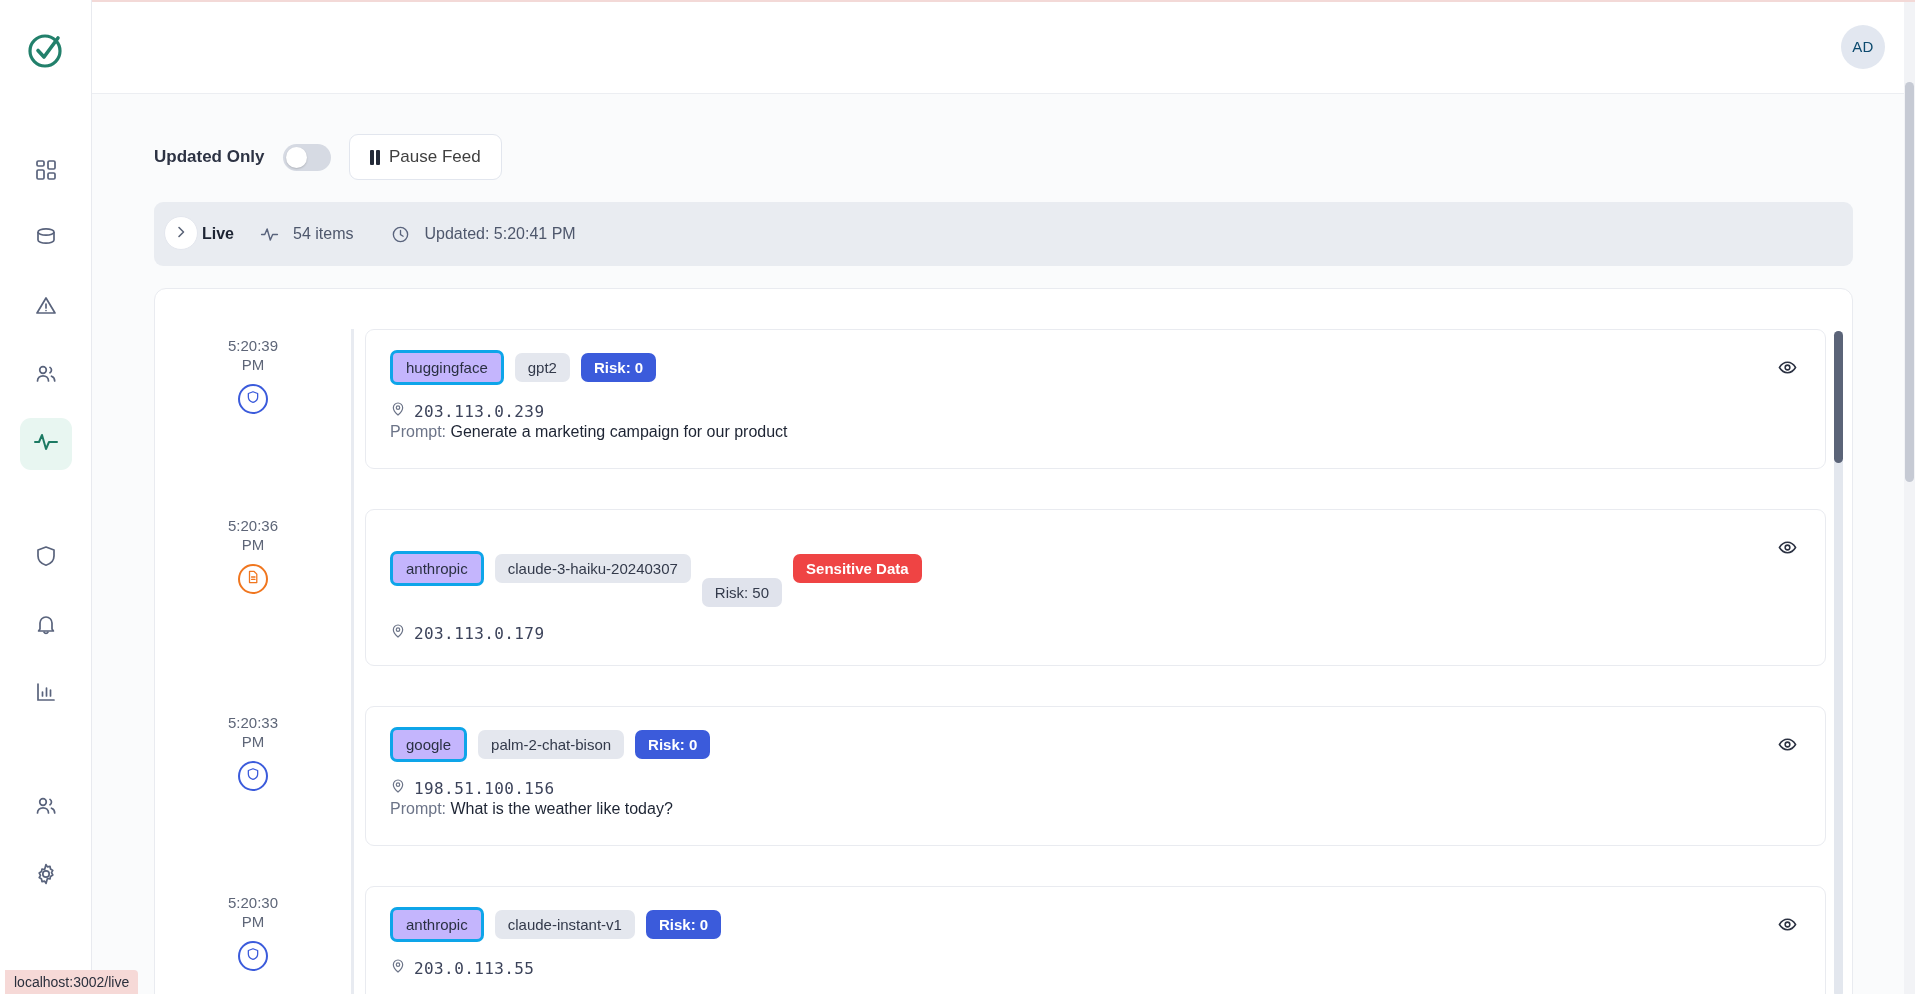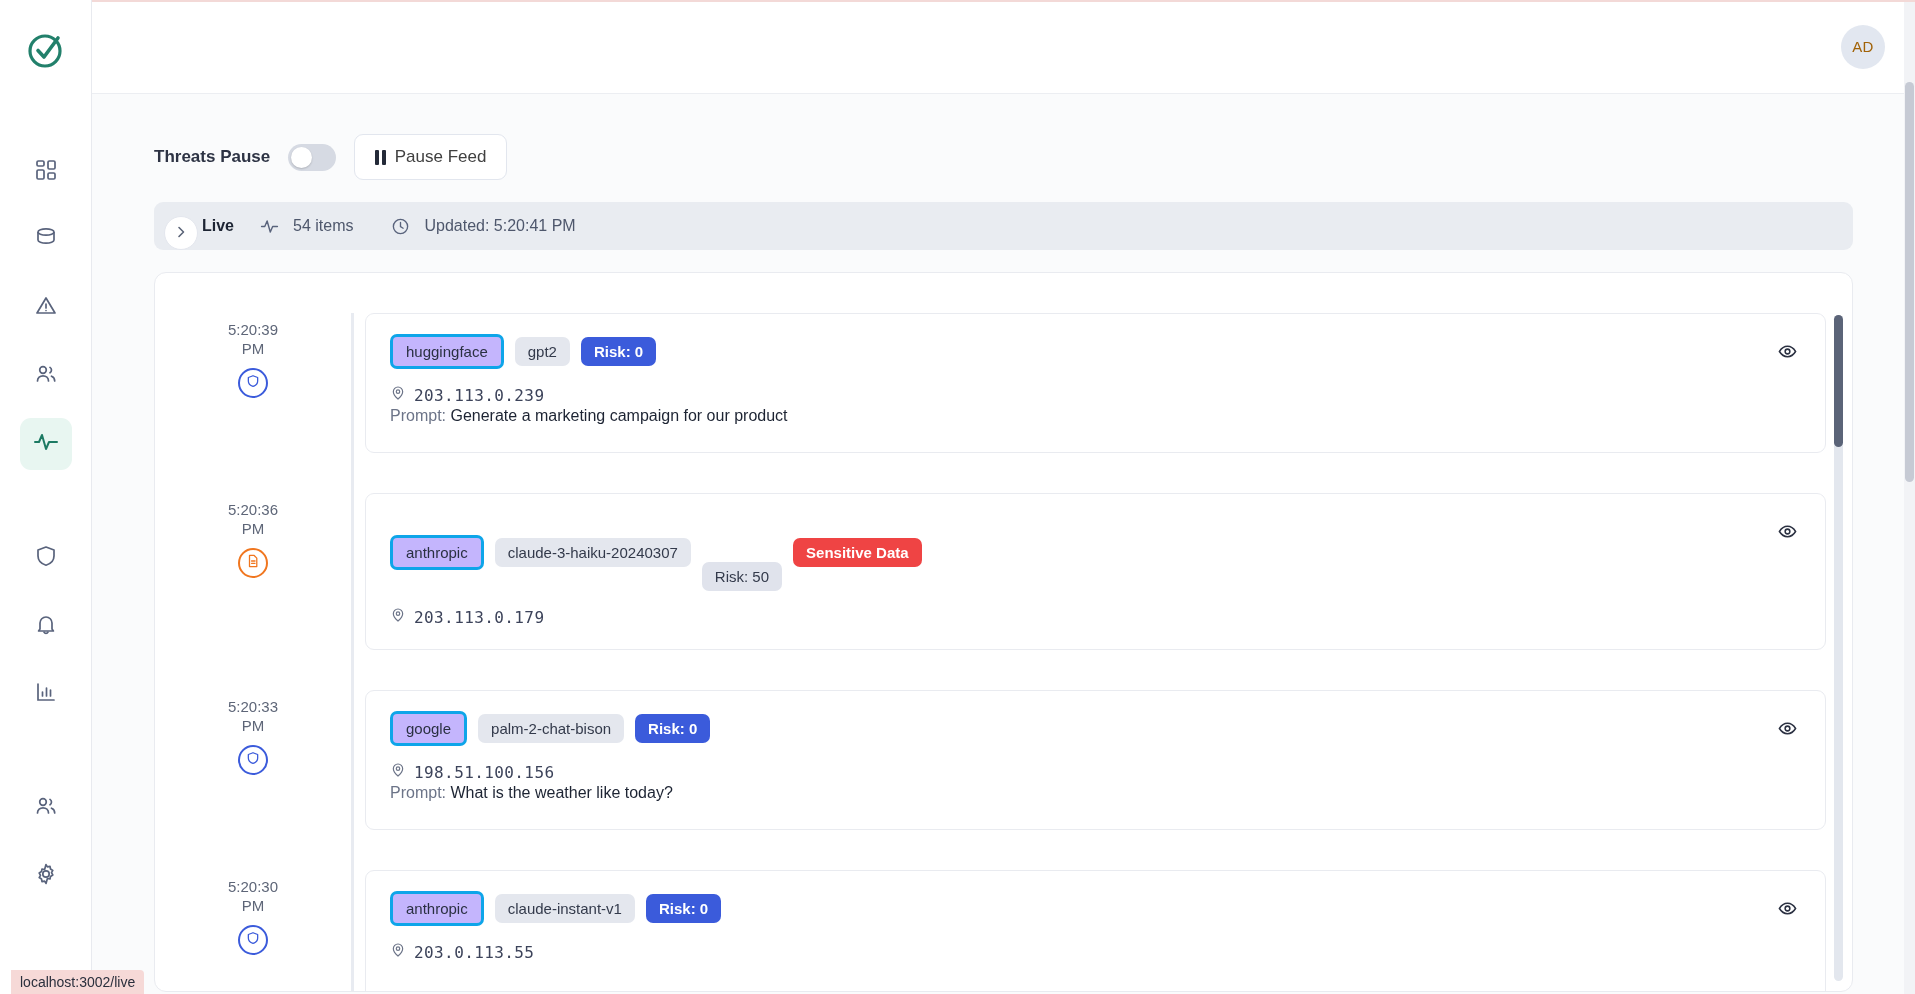--- a/index.html
+++ b/index.html
@@ -36,21 +36,21 @@
   .main { flex: 1 1 auto; height: 994px; display: flex; flex-direction: column; background: #ffffff; position: relative; }
   .topbar {
     height: 94px; flex: 0 0 94px;
     border-bottom: 1px solid #eceef2;
     background: #ffffff;
     display: flex; align-items: center; justify-content: flex-end;
     padding-right: 30px;
   }
   .avatar {
     width: 44px; height: 44px; border-radius: 50%;
-    background: #e2e7f0; color: #a16207;
+    background: #e2e7f0; color: #0c4a6e;
     display: flex; align-items: center; justify-content: center;
     font-size: 15px; letter-spacing: .3px;
   }
 
   .content { flex: 1 1 auto; background: #fafbfc; padding: 0 62px; overflow: hidden; position: relative; }
 
   .collapse-btn {
     position: absolute; left: 72px; top: 122px;
     width: 34px; height: 34px; border-radius: 50%;
     background: #ffffff; border: 1px solid #e4e7ee;
@@ -75,21 +75,21 @@
   .pause-btn {
     display: flex; align-items: center; gap: 9px;
     border: 1px solid #e2e6ee; background: #ffffff;
     border-radius: 9px; padding: 12px 20px;
     font-size: 17px; color: #404040; font-weight: 400;
   }
   .pause-glyph { display: flex; gap: 2.5px; }
   .pause-glyph i { display: block; width: 4px; height: 15px; background: #242a38; border-radius: 1px; }
 
   .status-bar {
-    margin-top: 22px; height: 48px;
+    margin-top: 22px; height: 64px;
     background: #e9ecf1; border-radius: 9px;
     display: flex; align-items: center; gap: 14px;
     padding: 0 24px;
     font-size: 16px;
   }
   .dot-live { width: 10px; height: 10px; border-radius: 50%; background: #22c55e; }
   .status-live { color: #1d2433; font-weight: 700; margin-right: 12px; }
   .status-text { color: #4e576c; }
   .status-ico { color: #59637c; display: flex; align-items: center; }
   .spacer-s { width: 10px; }
@@ -147,21 +147,21 @@
 
   
   .inner-sb { position: absolute; right: 9px; top: 42px; bottom: 10px; width: 9px; background: #e3e7ee; border-radius: 5px; }
   .inner-sb .thumb { position: absolute; left: 0; top: 0; width: 9px; height: 132px; background: #5b6478; border-radius: 5px; }
 
   
   .page-sb { position: absolute; right: 0; top: 0; width: 11px; height: 994px; background: #f2f3f6; }
   .page-sb .thumb { position: absolute; left: 1px; top: 82px; width: 9px; height: 400px; background: #c6cad4; border-radius: 5px; }
 
   .url-tip {
-    position: absolute; left: 11px; bottom: 0;
+    position: absolute; left: 5px; bottom: 0;
     background: #f6d9d7; color: #2a2f3c;
     font-size: 14px; padding: 4px 9px;
     border-top-right-radius: 4px;
     z-index: 30;
   }
   .top-edge { position: absolute; left: 92px; right: 0; top: 0; height: 2px; background: #f3d9d7; z-index: 20; }
 </style>
 </head>
 <body>
 
@@ -274,21 +274,21 @@
       <div class="collapse-btn">
         <span>
           <svg width="14" height="14" viewBox="0 0 14 14" fill="none" stroke="currentColor" stroke-width="1.6" stroke-linecap="round" stroke-linejoin="round">
               <path d="M5 2.5 9.5 7 5 11.5"></path>
             </svg>
         </span>
       </div>
 
       <div class="page-head">
         <div class="head-right">
-          <span class="threats-label">Threats Pause</span>
+          <span class="threats-label">Updated Only</span>
           <div class="toggle">
             <span class="knob"></span>
           </div>
           <button class="pause-btn">
             <span class="pause-glyph">
                 <i></i>
                 <i></i>
               </span>
             <span>Pause Feed</span>
           </button>

